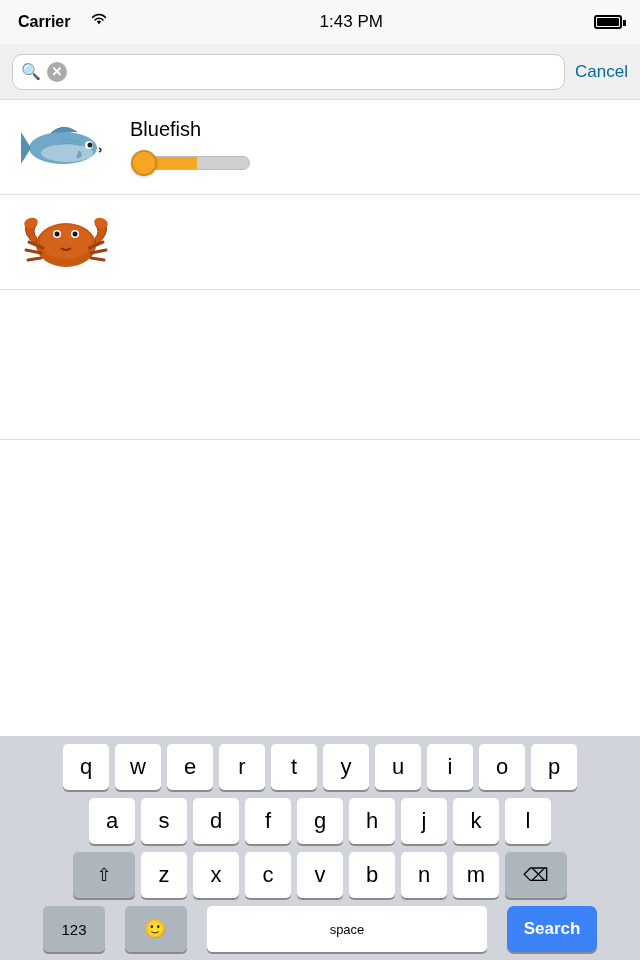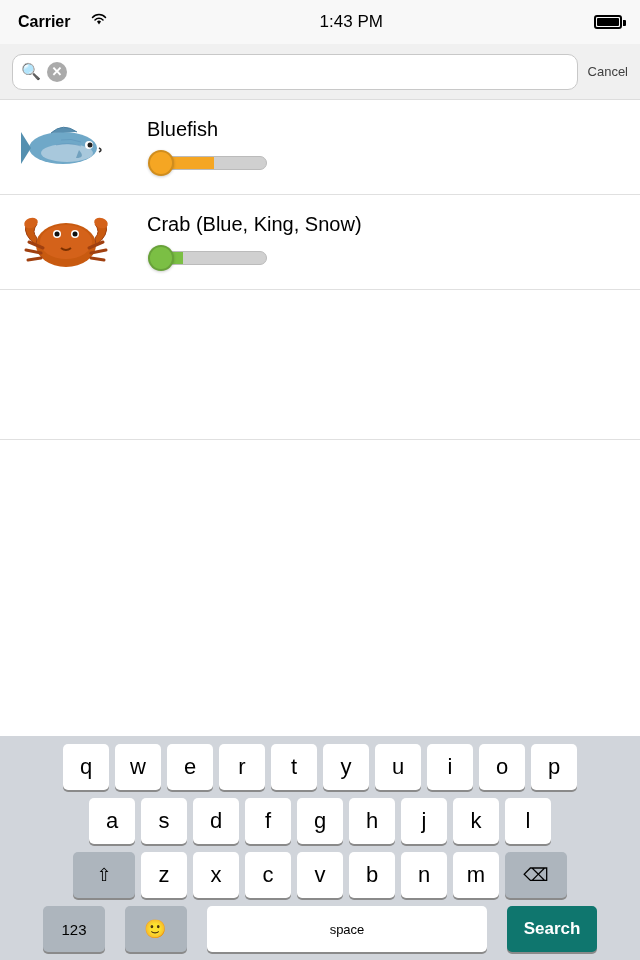--- a/index.html
+++ b/index.html
@@ -86,36 +86,36 @@
       border: none;
       cursor: pointer;
       display: flex; align-items: center; justify-content: center;
       color: #fff;
       font-size: 13px;
       font-weight: bold;
     }
     .cancel-btn {
       background: none;
       border: none;
-      color: #404040;
-      font-size: 13px;
+      color: #0369a1;
+      font-size: 17px;
       cursor: pointer;
       white-space: nowrap;
     }
 
     
     .results-list {
       background: #fff;
     }
     .result-item {
       display: flex;
       align-items: center;
       padding: 12px 16px;
       border-bottom: 1px solid #e0e0e0;
-      gap: 31px;
+      gap: 14px;
     }
     .result-image {
       width: 100px;
       height: 70px;
       display: flex;
       align-items: center;
       justify-content: center;
       flex-shrink: 0;
     }
     .result-info { flex: 1; display: flex; flex-direction: column; gap: 8px; }
@@ -190,25 +190,26 @@
       align-items: center;
       justify-content: center;
       color: #000;
       font-family: -apple-system, 'Helvetica Neue', Arial, sans-serif;
     }
     .kb-key.dark {
       background: #adb5bd;
       color: #000;
     }
     .kb-key.blue {
-      background: #0f766e;
+      background: #3b82f6;
       color: #fff;
       font-size: 17px;
       font-weight: 600;
       min-width: 90px;
+      border-radius: 7px;
     }
     .kb-key.space {
       flex: 1;
       max-width: 280px;
       font-size: 13px;
       color: #000;
     }
     .kb-key.wide {
       min-width: 62px;
       font-size: 18px;
@@ -310,29 +311,20 @@
         <line x1="70" y1="48" x2="83" y2="50" stroke="#a04010" stroke-width="3" stroke-linecap="round"></line>
 
         <circle cx="36" cy="24" r="4" fill="#fff"></circle>
         <circle cx="36" cy="24" r="2.5" fill="#111"></circle>
         <circle cx="54" cy="24" r="4" fill="#fff"></circle>
         <circle cx="54" cy="24" r="2.5" fill="#111"></circle>
 
         <path d="M40,38 Q45,42 50,38" fill="none" stroke="#7a3000" stroke-width="2"></path>
       </svg>
     </div>
-    <div class="result-info">
-      <span class="result-name">Crab (Blue, King, Snow)</span>
-      <div class="thermo-bar">
-        <div class="thermo-track" style="width:100px;">
-          <div class="thermo-knob" style="background:#7bbf44;"></div>
-          <div class="thermo-fill" style="width:20%;background:#7bbf44;"></div>
-        </div>
-      </div>
-    </div>
   </div>
 </div>
 
 <div class="empty-space"></div>
 
 <div class="keyboard">
 
   <div class="kb-row">
     <button class="kb-key">q</button>
     <button class="kb-key">w</button>

